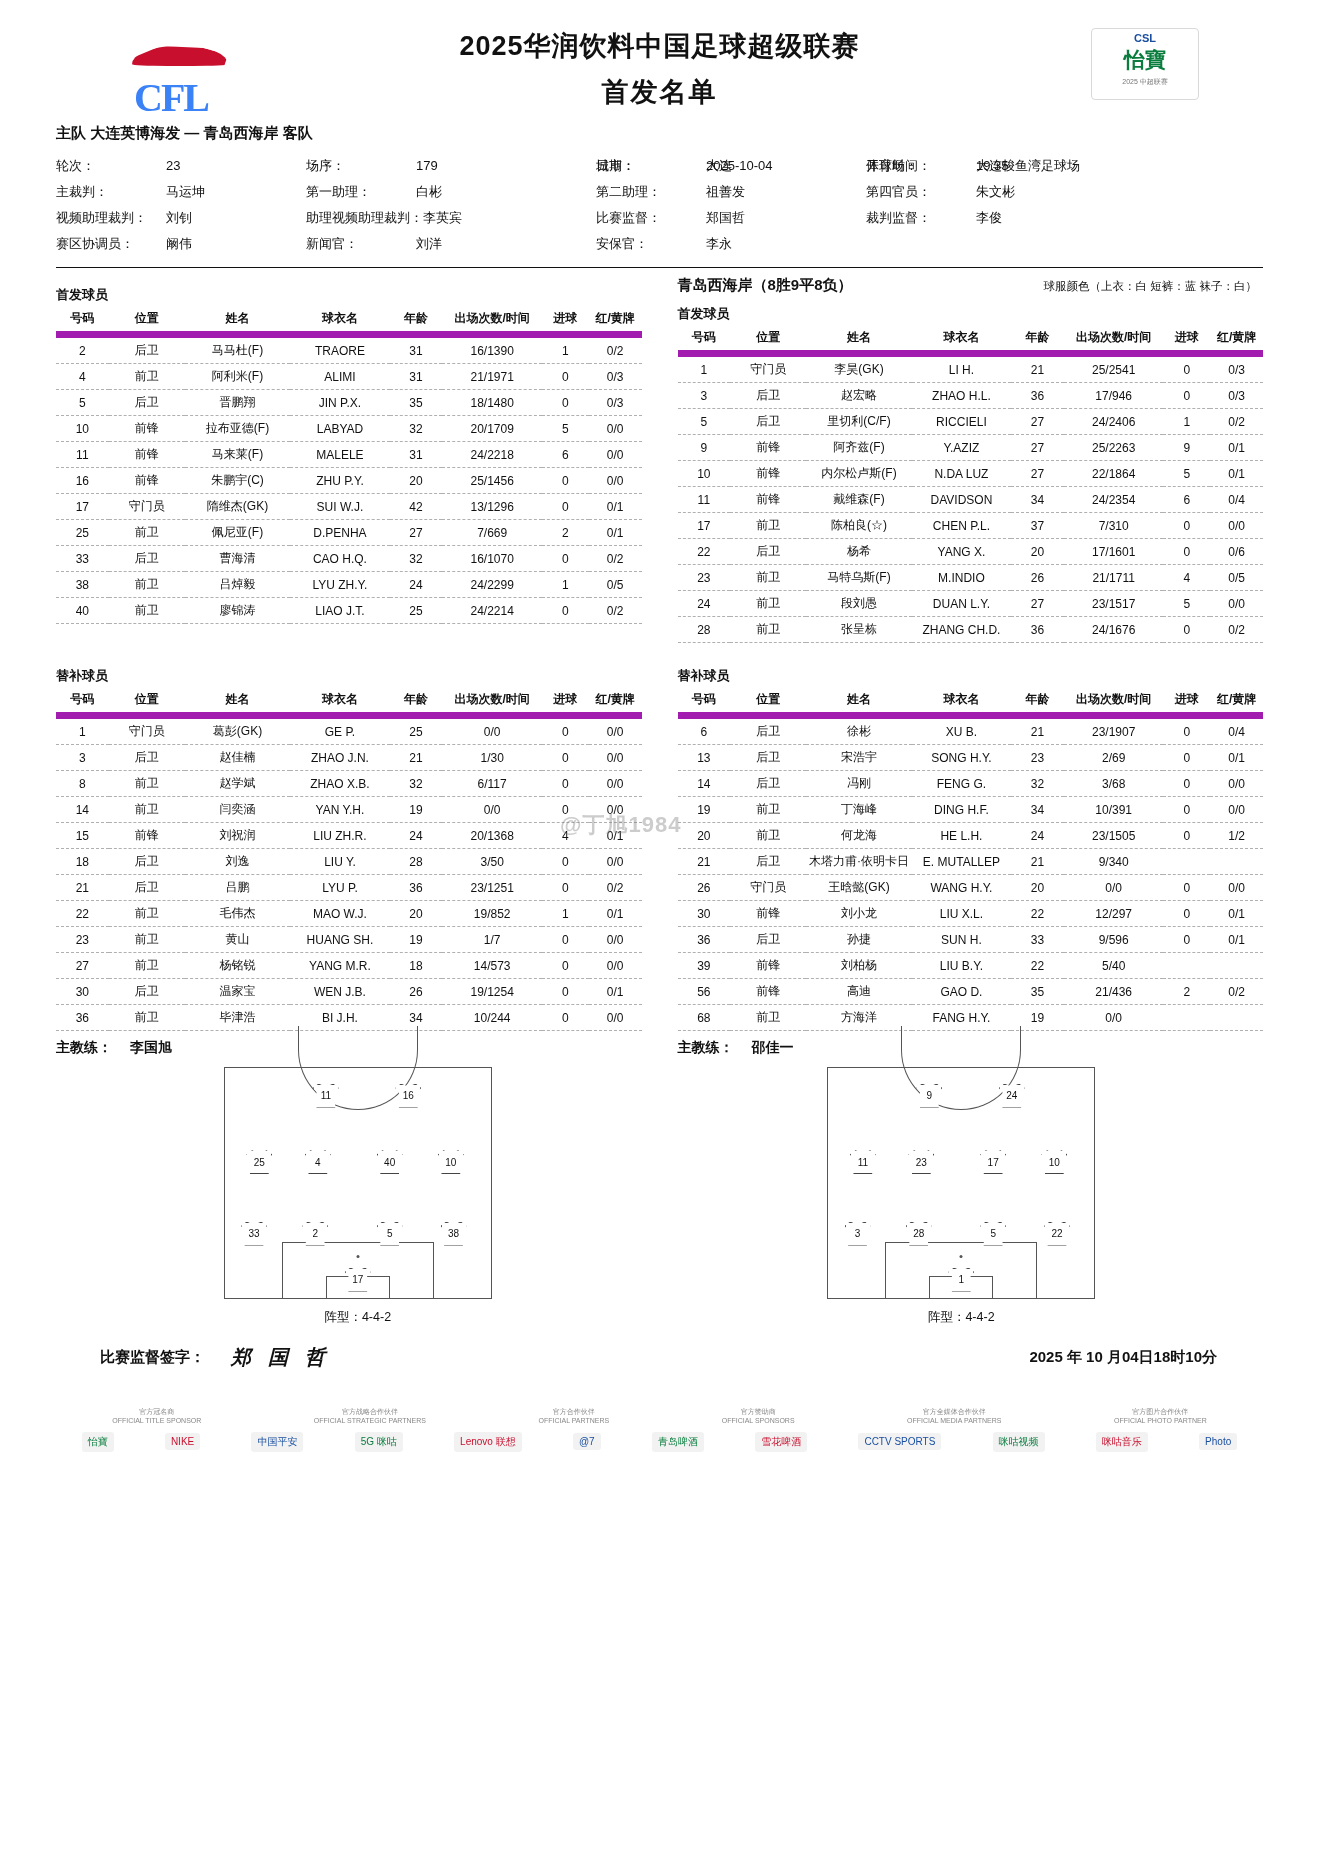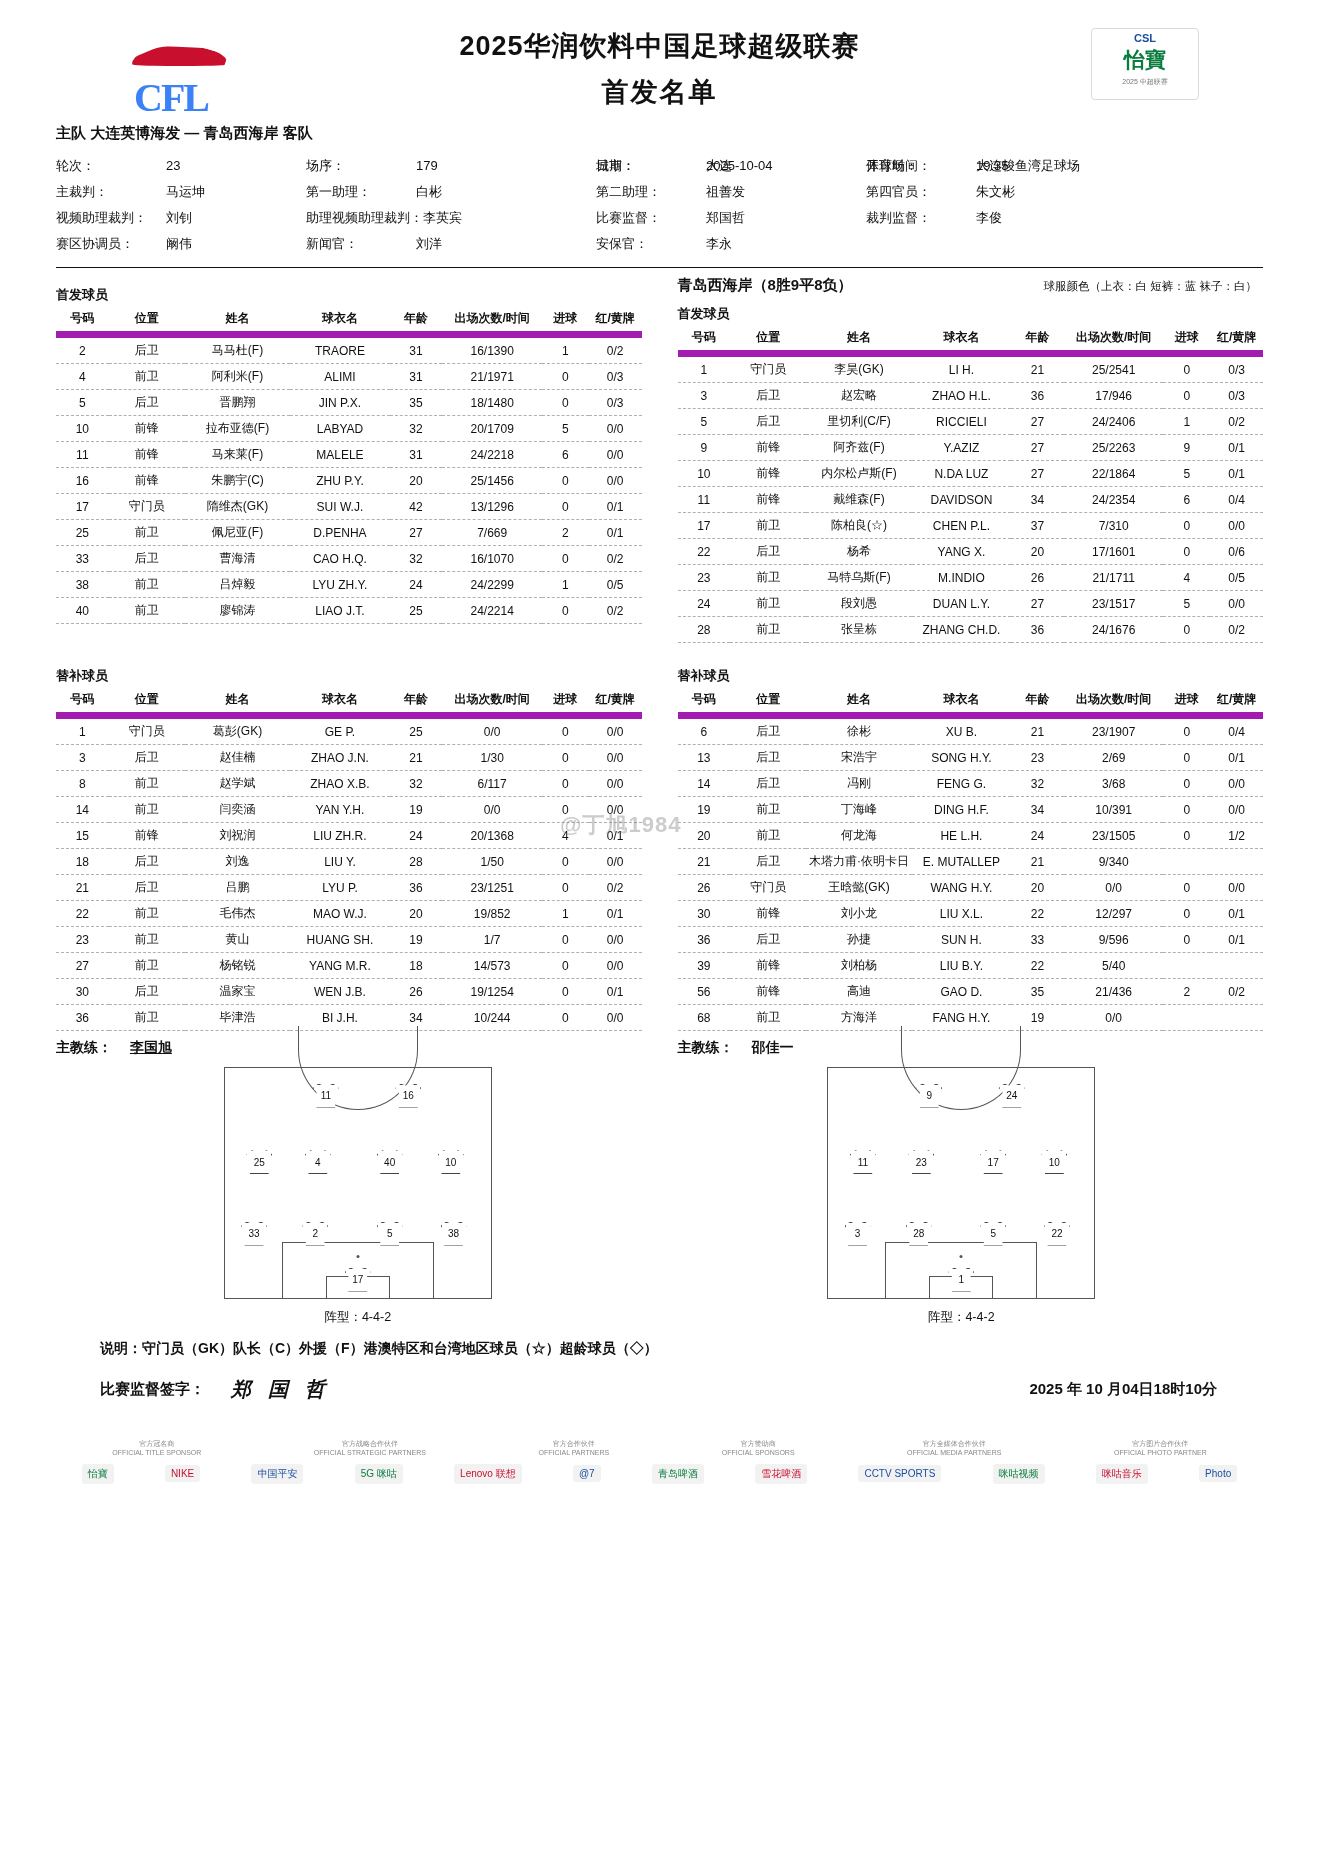--- a/index.html
+++ b/index.html
@@ -593,21 +593,21 @@
               <td class="c-apps">20/1368</td>
               <td class="c-goal">4</td>
               <td class="c-card">0/1</td>
             </tr>
             <tr>
               <td class="c-num">18</td>
               <td class="c-pos">后卫</td>
               <td class="c-name">刘逸</td>
               <td class="c-shirt">LIU Y.</td>
               <td class="c-age">28</td>
-              <td class="c-apps">1/50</td>
+              <td class="c-apps">3/50</td>
               <td class="c-goal">0</td>
               <td class="c-card">0/0</td>
             </tr>
             <tr>
               <td class="c-num">21</td>
               <td class="c-pos">后卫</td>
               <td class="c-name">吕鹏</td>
               <td class="c-shirt">LYU P.</td>
               <td class="c-age">36</td>
               <td class="c-apps">23/1251</td>
@@ -661,21 +661,21 @@
               <td class="c-shirt">BI J.H.</td>
               <td class="c-age">34</td>
               <td class="c-apps">10/244</td>
               <td class="c-goal">0</td>
               <td class="c-card">0/0</td>
             </tr>
           </tbody>
       </table>
       <div class="coach-line">
         <span>主教练：</span>
-        <span style="margin-left:14px;text-decoration:underline;">李国旭</span>
+        <span style="margin-left:14px;">李国旭</span>
       </div>
     </div>
 
     <div class="team-col" style="padding-left:18px;">
       <div class="section-title">替补球员</div>
       <table class="players">
         <thead>
             <tr>
           <th class="c-num">号码</th>
           <th class="c-pos">位置</th>
@@ -919,21 +919,20 @@
           </div>
           <div class="shirt" style="left: 50%; top: 92%;">
             <div class="jersey"></div>
             <span>1</span>
           </div>
         </div>
       <div class="formation">阵型：4-4-2</div>
     </div>
   </div>
 
-  <div class="note">说明：守门员（GK）队长（C）外援（F）港澳特区和台湾地区球员（☆）超龄球员（◇）</div>
 
   <div class="sign-row">
     <div class="sign-label">比赛监督签字：</div>
     <div class="sign-name">郑 国 哲</div>
     <div class="sign-date">2025 年 10 月04日18时10分</div>
   </div>
 
   <div class="sponsors">
     <div class="sponsor-head">
         <div>官方冠名商<br>OFFICIAL TITLE SPONSOR</div>

